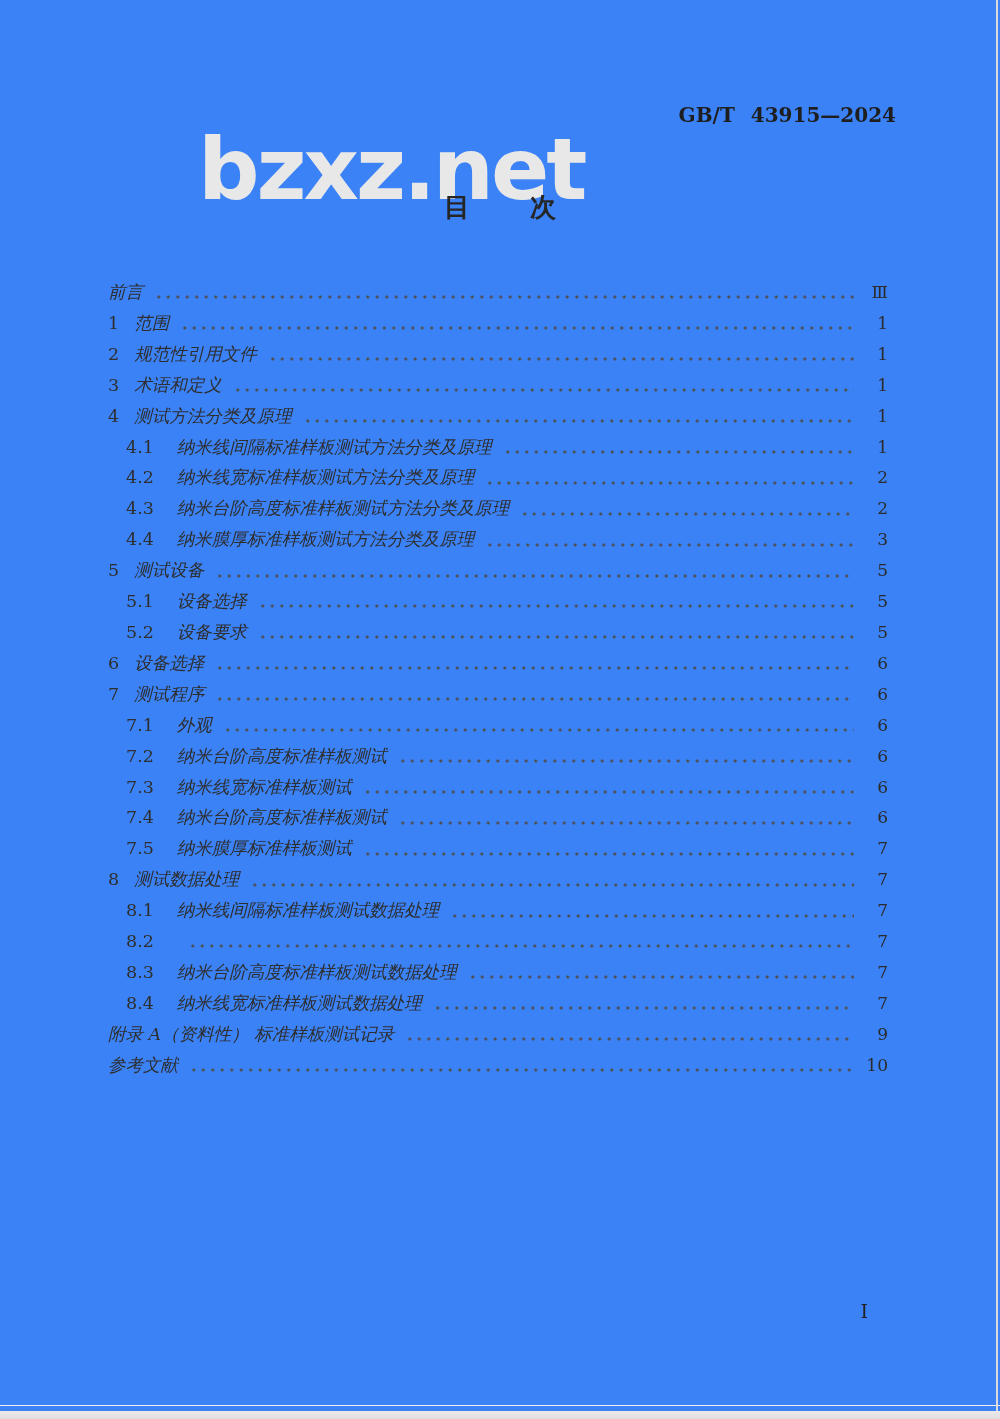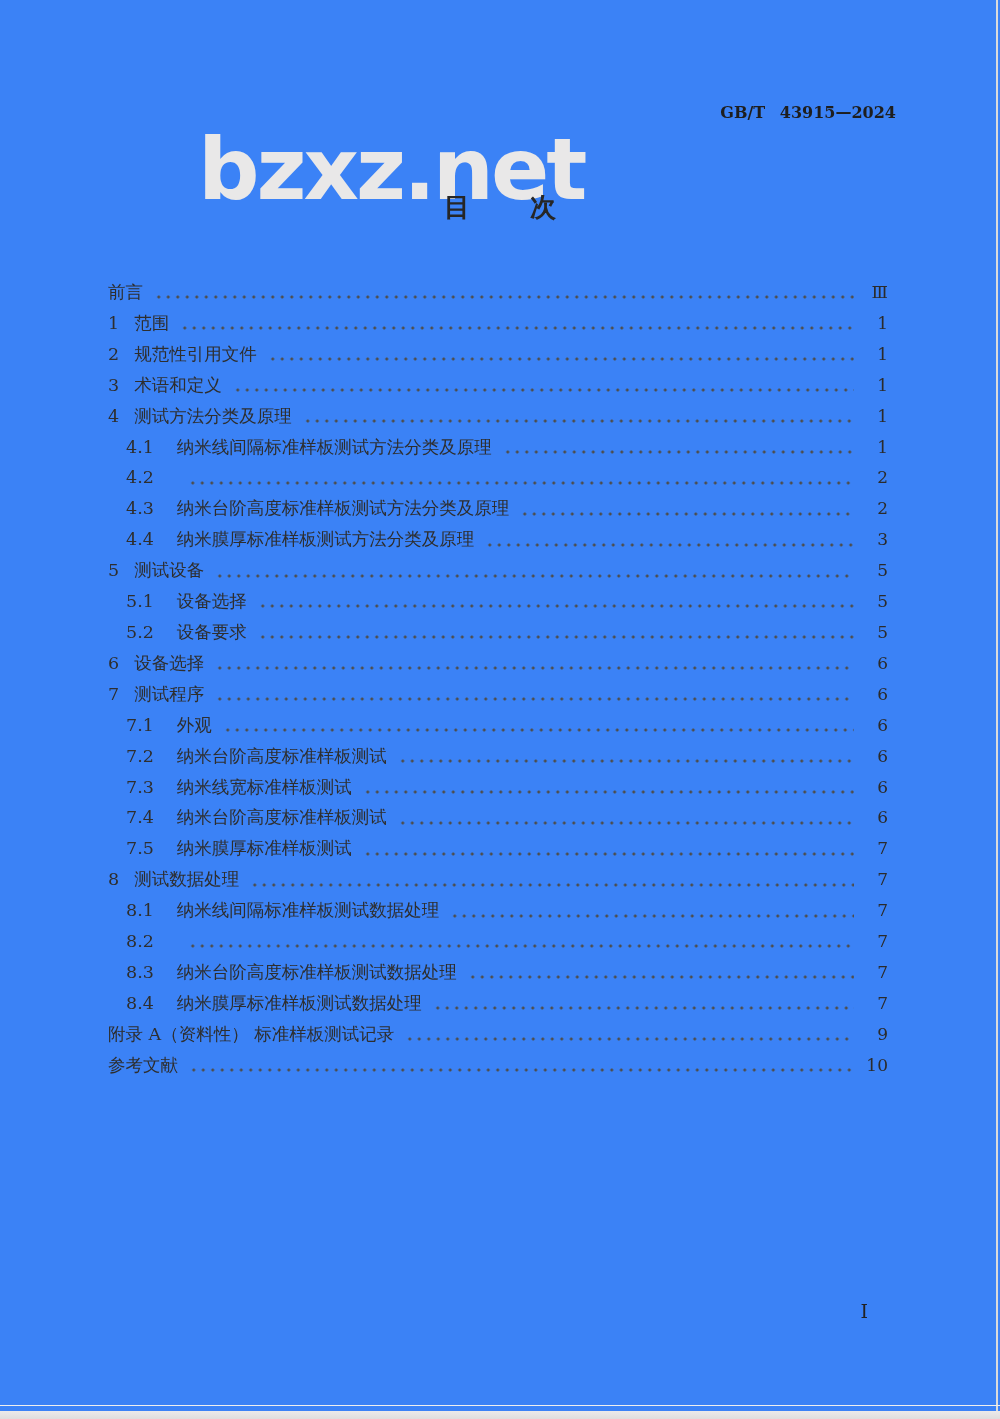--- a/index.html
+++ b/index.html
@@ -23,21 +23,21 @@
     line-height: 1;
     letter-spacing: -3px;
     color: #e9e8e8;
     z-index: 0;
     user-select: none;
   }
   
   .std-code {
     position: absolute;
     top: 103px; right: 104px;
-    font-size: 16px;
+    font-size: 20px;
     font-weight: 700;
     color: #1e1e1e;
     word-spacing: 9px;
     z-index: 1;
   }
   
   .doc-title {
     position: absolute;
     top: 190px; left: 0; right: 0;
     text-align: center;
@@ -63,21 +63,21 @@
     line-height: 30.92px;
     font-size: 17.5px;
     color: #2e2e2e;
     white-space: nowrap;
   }
   .toc-row.level-2 { padding-left: 18px; }
   .toc-num { flex: 0 0 auto; }
   .toc-row.level-1 .toc-num { margin-right: 15px; }
   .toc-row.level-2 .toc-num { margin-right: 23px; }
   .toc-num:empty { display: none; }
-  .toc-title { flex: 0 0 auto; }
+  .toc-title { flex: 0 0 auto; font-style: italic; }
   .toc-dots {
     flex: 1 1 auto;
     align-self: stretch;
     margin: 0 8px 0 11px;
     background-image: radial-gradient(circle, #4d4d4d 1.25px, rgba(0,0,0,0) 1.7px);
     background-size: 9.5px 9.5px;
     background-repeat: repeat-x;
     background-position: left bottom 6px;
   }
   .toc-page {
@@ -167,20 +167,21 @@
 
     <div class="toc-row level-2">
       <span class="toc-num">4.1</span>
       <span class="toc-title">纳米线间隔标准样板测试方法分类及原理</span>
       <span class="toc-dots"></span>
       <span class="toc-page">1</span>
     </div>
 
     <div class="toc-row level-2">
       <span class="toc-num">4.2</span>
+      <span class="toc-title">纳米线宽标准样板测试方法分类及原理</span>
       <span class="toc-dots"></span>
       <span class="toc-page">2</span>
     </div>
 
     <div class="toc-row level-2">
       <span class="toc-num">4.3</span>
       <span class="toc-title">纳米台阶高度标准样板测试方法分类及原理</span>
       <span class="toc-dots"></span>
       <span class="toc-page">2</span>
     </div>
@@ -284,21 +285,21 @@
 
     <div class="toc-row level-2">
       <span class="toc-num">8.3</span>
       <span class="toc-title">纳米台阶高度标准样板测试数据处理</span>
       <span class="toc-dots"></span>
       <span class="toc-page">7</span>
     </div>
 
     <div class="toc-row level-2">
       <span class="toc-num">8.4</span>
-      <span class="toc-title">纳米膜厚标准样板测试数据处理</span>
+      <span class="toc-title">纳米线宽标准样板测试数据处理</span>
       <span class="toc-dots"></span>
       <span class="toc-page">7</span>
     </div>
 
     <div class="toc-row level-1">
 
       <span class="toc-title">附录 A（资料性） 标准样板测试记录</span>
       <span class="toc-dots"></span>
       <span class="toc-page">9</span>
     </div>

